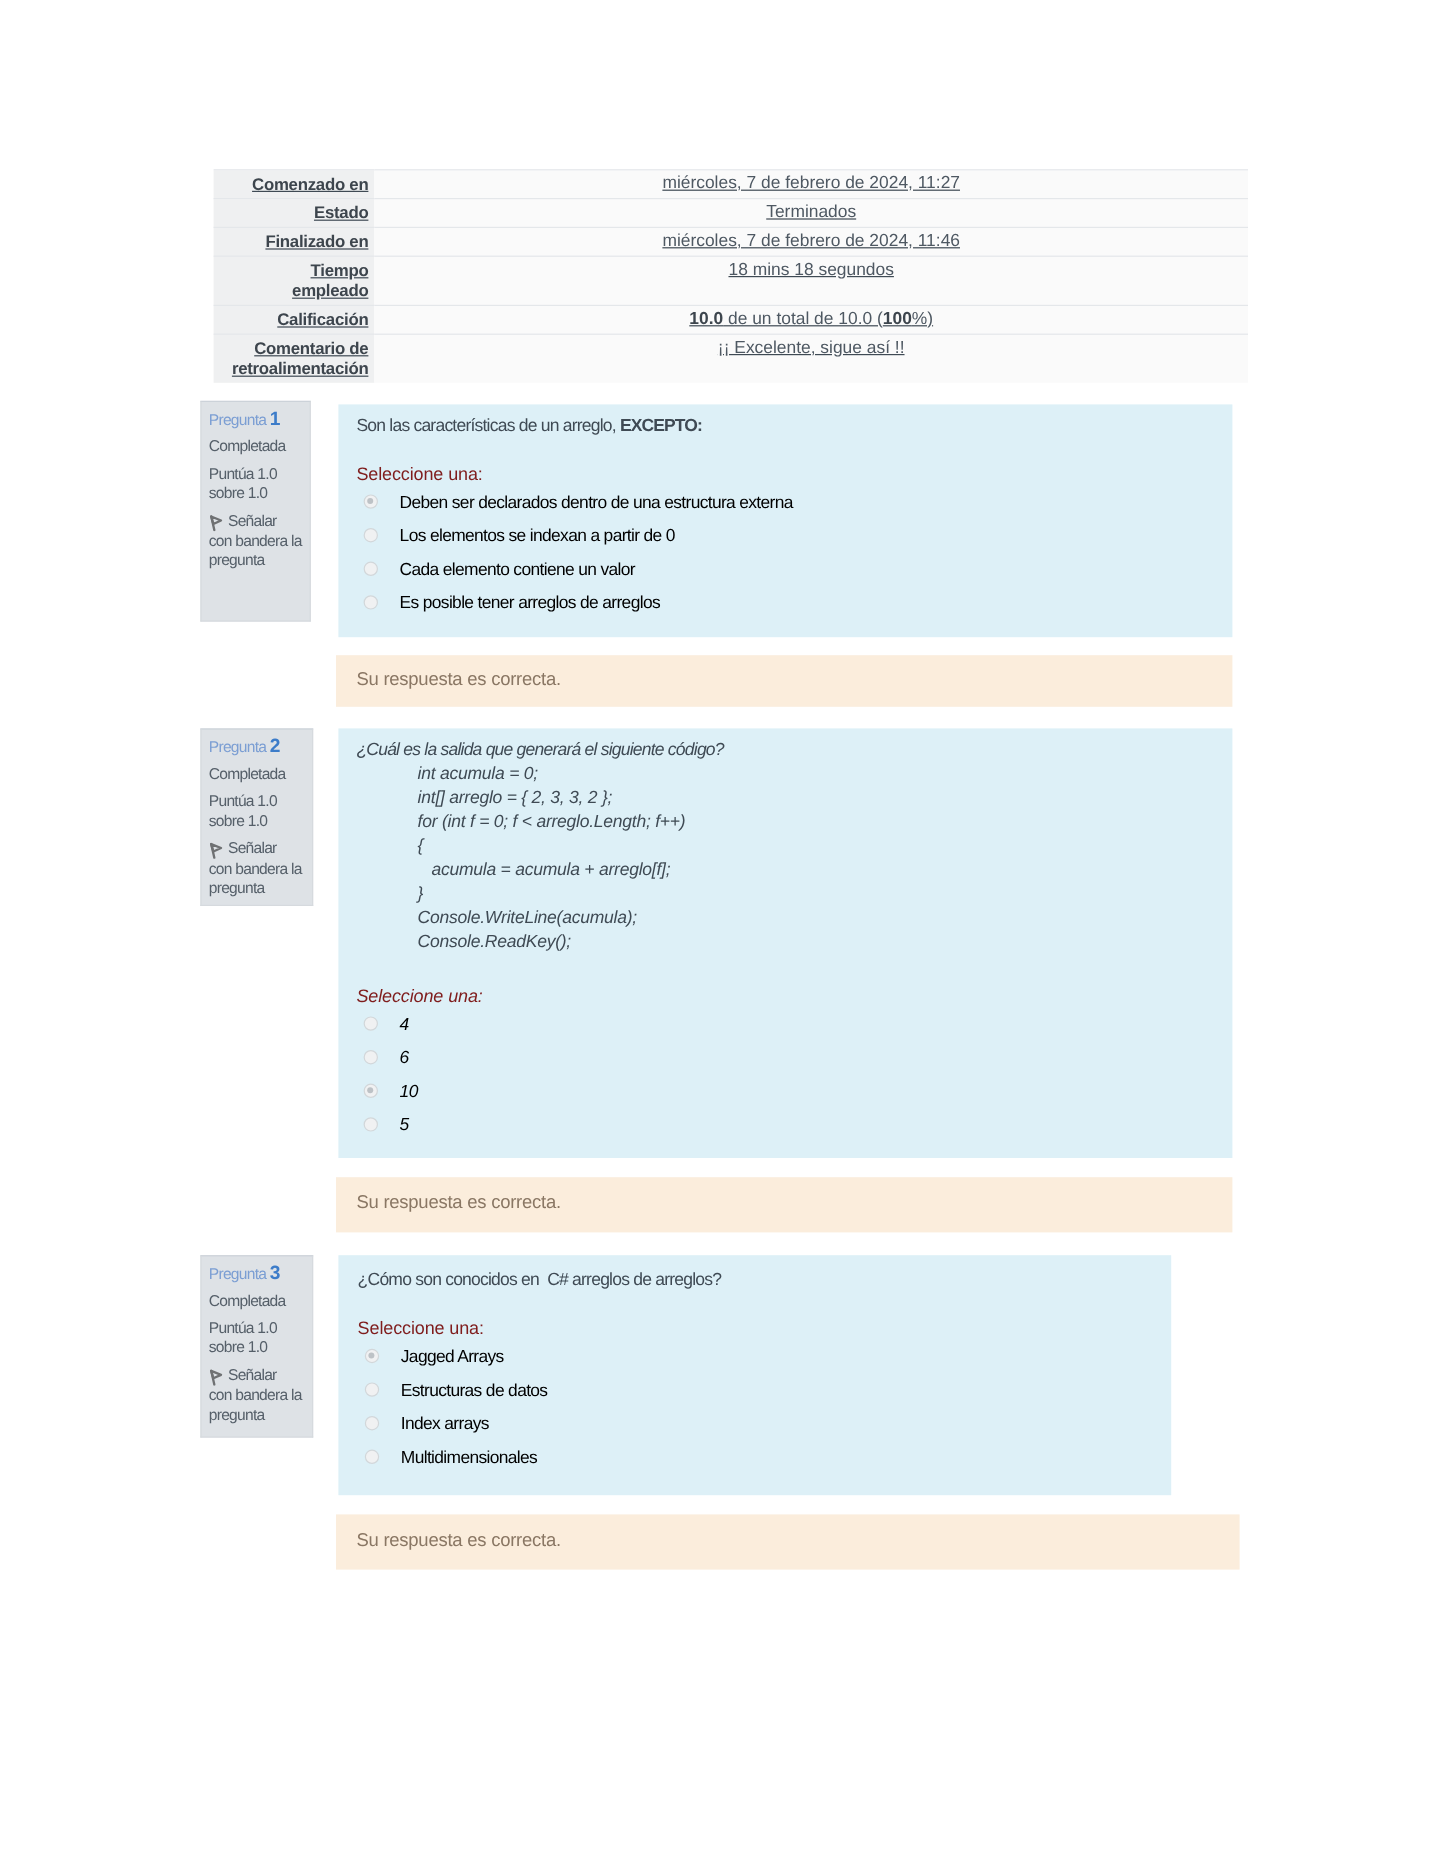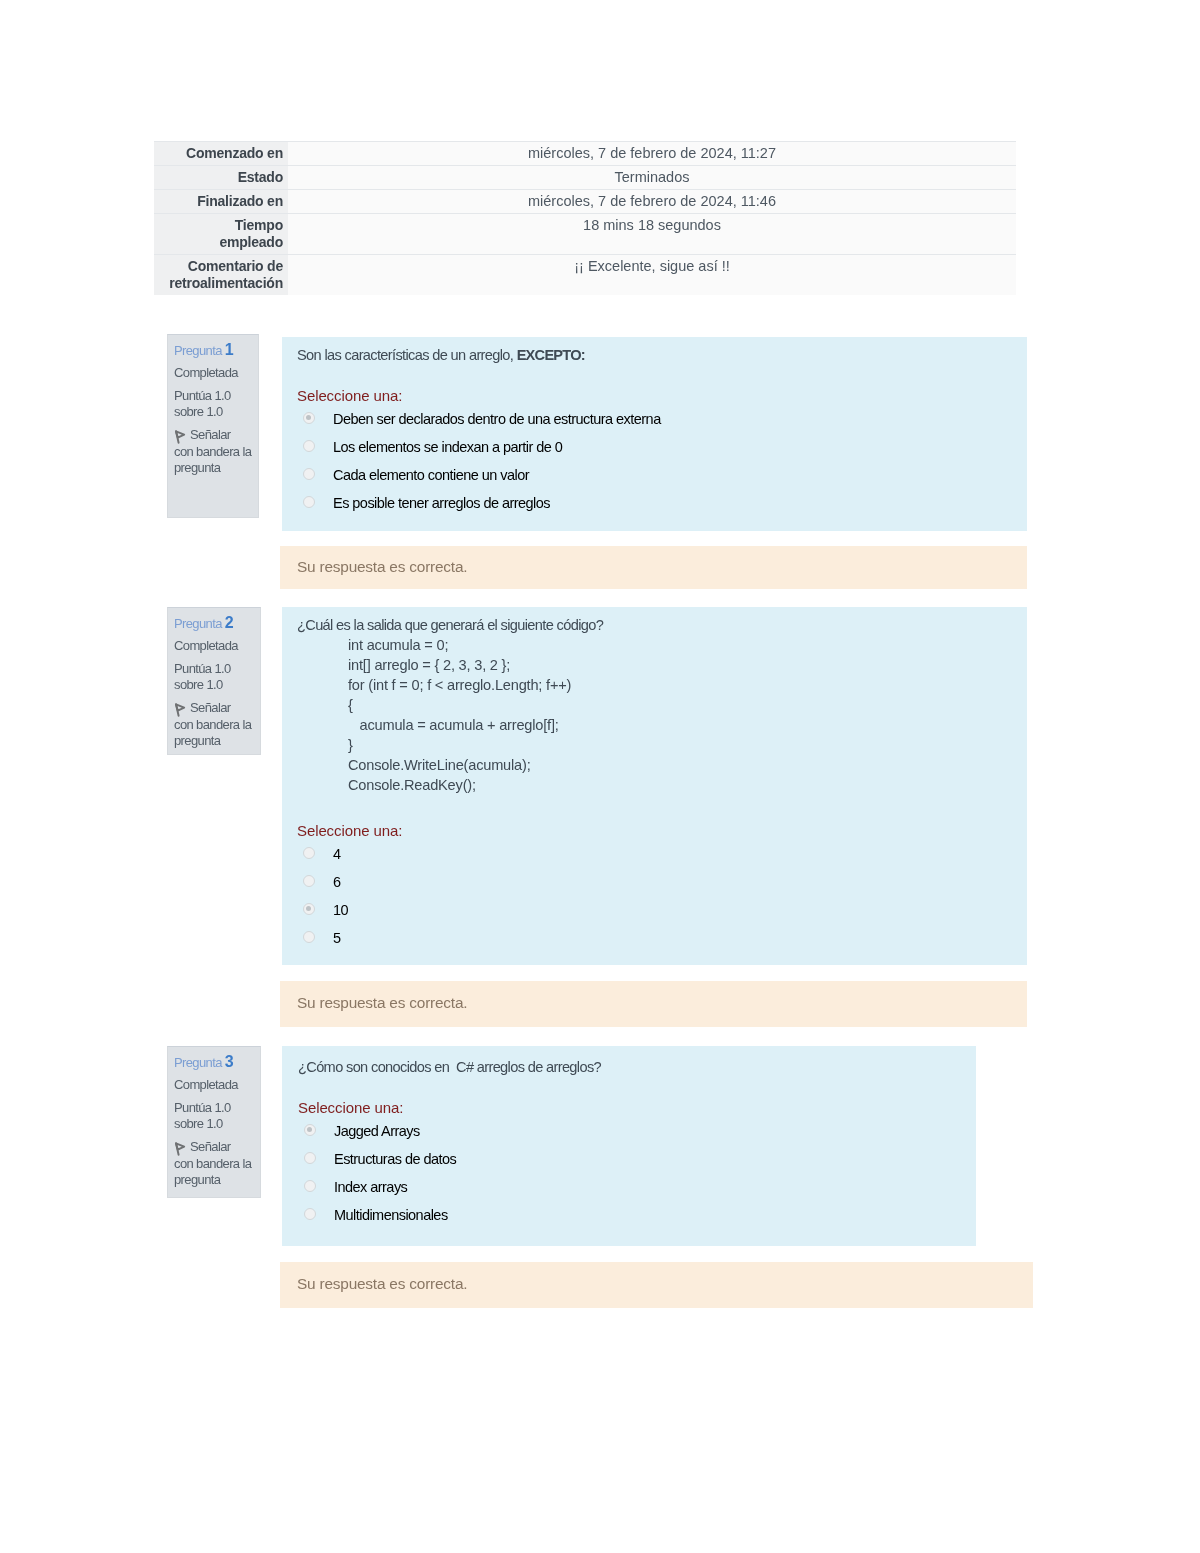--- a/index.html
+++ b/index.html
@@ -6,22 +6,22 @@
   html,body{margin:0;padding:0;background:#fff;}
   body{
     font-family:"Liberation Sans", sans-serif;
     color:#3f4a54;
     -webkit-font-smoothing:antialiased;
   }
   .page{position:relative;width:1200px;height:1553px;overflow:hidden;background:#fff;}
 
   
   .summary{
-    position:absolute;left:154px;top:141px;width:862px;
-    border-collapse:collapse;table-layout:fixed;
+    position:absolute;left:178px;top:141px;width:862px;
+    border-collapse:collapse;table-layout:fixed;text-decoration:underline;
   }
   .summary th{
     width:134px;
     box-sizing:border-box;
     background:#eff0f1;
     text-align:right;
     font-weight:700;
     font-size:14px;
     letter-spacing:-0.22px;
     color:#3d454d;
@@ -100,21 +100,21 @@
 
   
   #q1{left:167px;top:334px;}
   #q1 .info{width:92px;height:184px;}
   #q1 .content{left:115px;top:3px;width:745px;height:194px;padding:9px 0 0 15px;}
   #q1 .fb{left:113px;top:212px;width:747px;height:43px;padding:12px 0 0 17px;}
 
   
   #q2{left:167px;top:607px;}
   #q2 .info{width:94px;height:148px;}
-  #q2 .content{left:115px;top:0px;width:745px;height:358px;padding:9px 0 0 15px;}
+  #q2 .content{left:115px;top:0px;width:745px;height:358px;padding:9px 0 0 15px;font-style:italic;}
   #q2 .ablock{margin-top:27px;}
   #q2 .fb{left:113px;top:374px;width:747px;height:46px;padding:13px 0 0 17px;}
 
   
   #q3{left:167px;top:1046px;}
   #q3 .info{width:94px;height:152px;}
   #q3 .content{left:115px;top:0px;width:694px;height:200px;padding:12px 0 0 16px;}
   #q3 .fb{left:113px;top:216px;width:753px;height:46px;padding:13px 0 0 17px;}
 
   
@@ -258,19 +258,23 @@
       </tr>
       <tr>
         <th>Finalizado en</th>
         <td>miércoles, 7 de febrero de 2024, 11:46</td>
       </tr>
       <tr>
         <th><span>Tiempo</span><br><span>empleado</span></th>
         <td>18 mins 18 segundos</td>
       </tr>
       <tr>
+        <th>Calificación</th>
+        <td><b>10.0</b><span> de un total de 10.0 (</span><b>100</b><span>%)</span></td>
+      </tr>
+      <tr>
         <th><span>Comentario de</span><br><span>retroalimentación</span></th>
         <td>¡¡ Excelente, sigue así !!</td>
       </tr>
     </tbody>
   </table>
 
 </div>
 
 </body></html>

